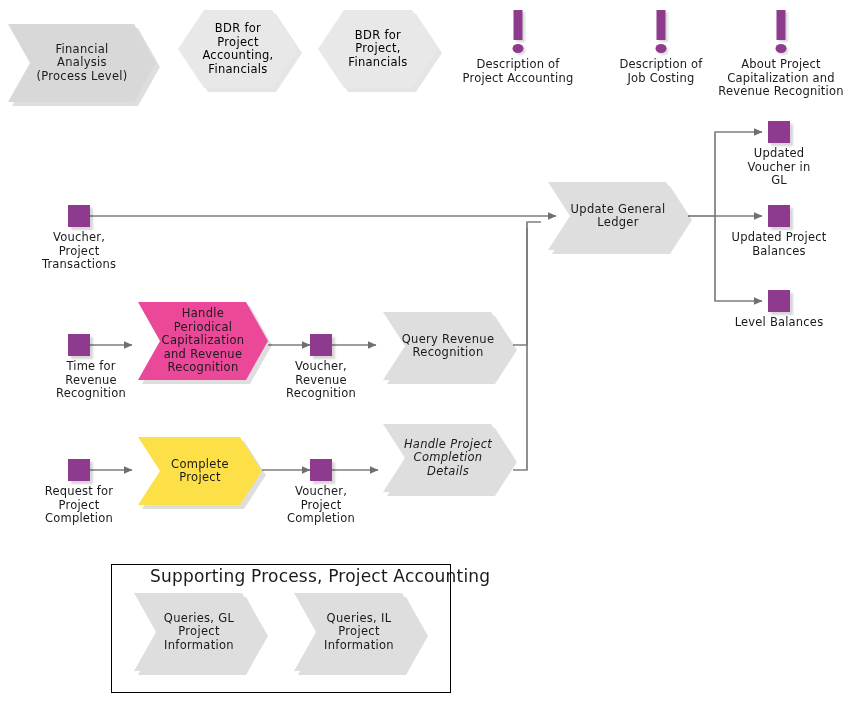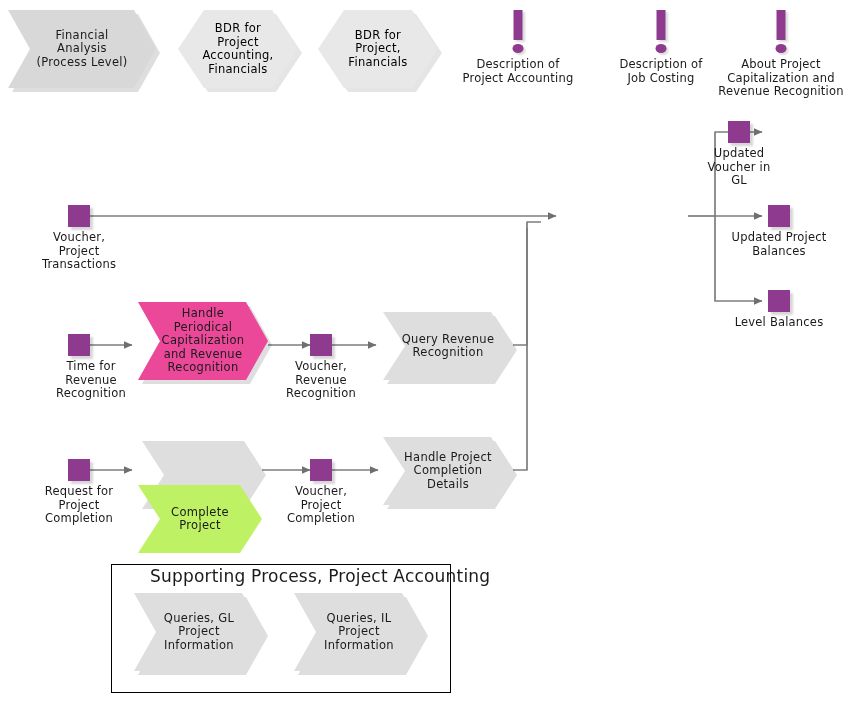--- a/index.html
+++ b/index.html
@@ -177,21 +177,21 @@
 
       <path d="M513,470 L527,470 L527,228"></path>
 
       <path d="M688,216 L715,216"></path>
       <path d="M715,216 L715,132 L762,132" marker-end="url(#arw)"></path>
       <path d="M715,216 L762,216" marker-end="url(#arw)"></path>
       <path d="M715,216 L715,301 L762,301" marker-end="url(#arw)"></path>
     </g>
   </svg>
 
-  <div class="chev-wrap" style="left:8px; top:10px; width:148px; height:78px;">
+  <div class="chev-wrap" style="left:8px; top:24px; width:148px; height:78px;">
     <div class="chev-shadow" style="width:148px; height:78px;"></div>
     <div class="chev-face" style="width:148px; height:78px; background:#d8d8d9;">
       <div class="lbl">Financial<br>Analysis<br>(Process Level)</div>
     </div>
   </div>
 
   <div class="hex-wrap" style="left:178px; top:10px; width:120px; height:78px;">
     <div class="hex-shadow" style="width:120px; height:78px;"></div>
     <div class="hex-face" style="width:120px; height:78px;">
       <div class="lbl">BDR for<br>Project<br>Accounting,<br>Financials</div>
@@ -221,22 +221,28 @@
     <div class="bar"></div>
     <div class="dot"></div>
     <div class="lbl">About Project<br>Capitalization and<br>Revenue Recognition</div>
   </div>
 
   <div class="evt" style="left:68px; top:205px; width:22px; height:22px;">
     <div class="sq"></div>
     <div class="lbl">Voucher,<br>Project<br>Transactions</div>
   </div>
 
-
-  <div class="evt" style="left:728px; top:121px; width:22px; height:36px;">
+  <div class="chev-wrap" style="left:548px; top:182px; width:140px; height:68px;">
+    <div class="chev-shadow" style="width:140px; height:68px;"></div>
+    <div class="chev-face" style="width:140px; height:68px; background:#dedede;">
+      <div class="lbl">Update General<br>Ledger</div>
+    </div>
+  </div>
+
+  <div class="evt" style="left:768px; top:121px; width:22px; height:36px;">
     <div class="sq"></div>
     <div class="lbl">Updated<br>Voucher in<br>GL</div>
   </div>
 
   <div class="evt" style="left:768px; top:205px; width:22px; height:22px;">
     <div class="sq"></div>
     <div class="lbl">Updated Project<br>Balances</div>
   </div>
 
   <div class="evt" style="left:768px; top:290px; width:22px; height:22px;">
@@ -268,31 +274,31 @@
     </div>
   </div>
 
   <div class="evt" style="left:68px; top:459px; width:22px; height:22px;">
     <div class="sq"></div>
     <div class="lbl">Request for<br>Project<br>Completion</div>
   </div>
 
   <div class="chev-wrap" style="left:138px; top:437px; width:124px; height:68px;">
     <div class="chev-shadow" style="width:124px; height:68px;"></div>
-    <div class="chev-face" style="width:124px; height:68px; background:#bef264;margin-top:48px;">
+    <div class="chev-face" style="width:124px; height:68px; background:#fde047;">
       <div class="lbl">Complete<br>Project</div>
     </div>
   </div>
 
   <div class="evt" style="left:310px; top:459px; width:22px; height:22px;">
     <div class="sq"></div>
     <div class="lbl">Voucher,<br>Project<br>Completion</div>
   </div>
 
-  <div class="chev-wrap" style="left:383px; top:437px; width:130px; height:68px;">
+  <div class="chev-wrap" style="left:383px; top:424px; width:130px; height:68px;font-style:italic;">
     <div class="chev-shadow" style="width:130px; height:68px;"></div>
     <div class="chev-face" style="width:130px; height:68px; background:#dedede;">
       <div class="lbl">Handle Project<br>Completion<br>Details</div>
     </div>
   </div>
 
   <div class="group-box" style="left:111px; top:564px; width:340px; height:129px;"></div>
   <div class="group-title" style="left:150px; top:569px;">Supporting Process, Project Accounting</div>
 
   <div class="chev-wrap" style="left:134px; top:593px; width:130px; height:78px;">

